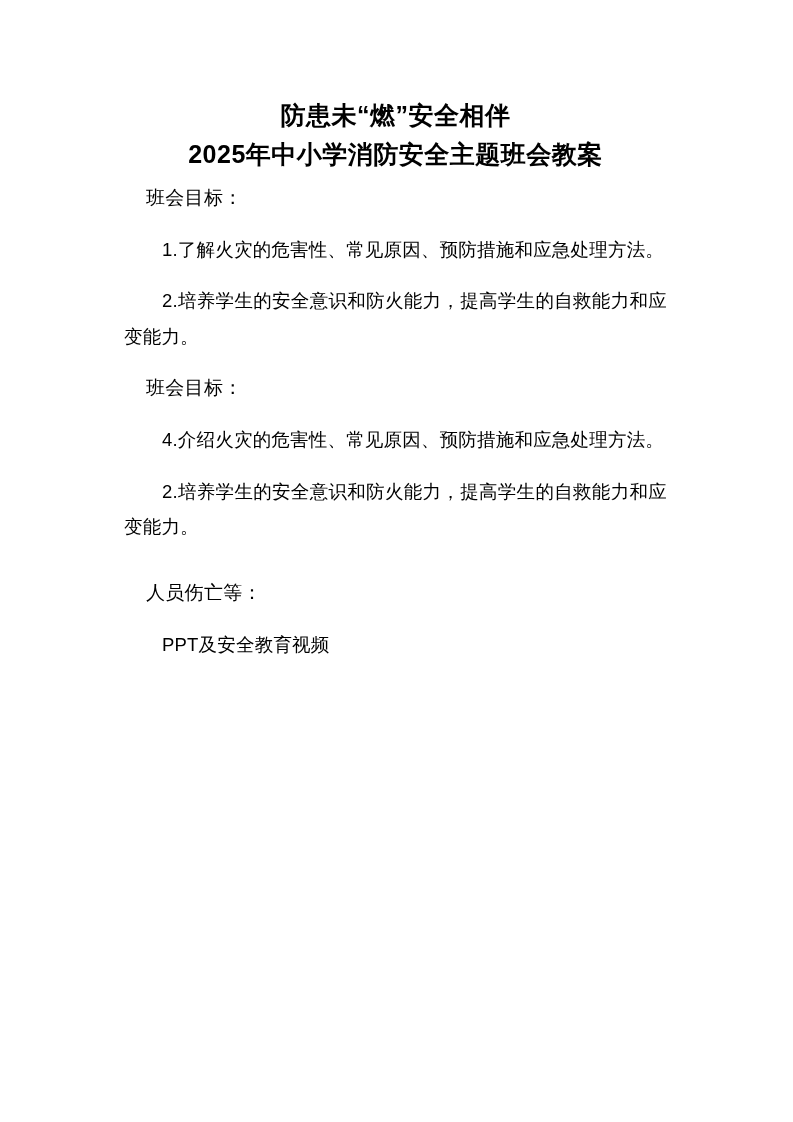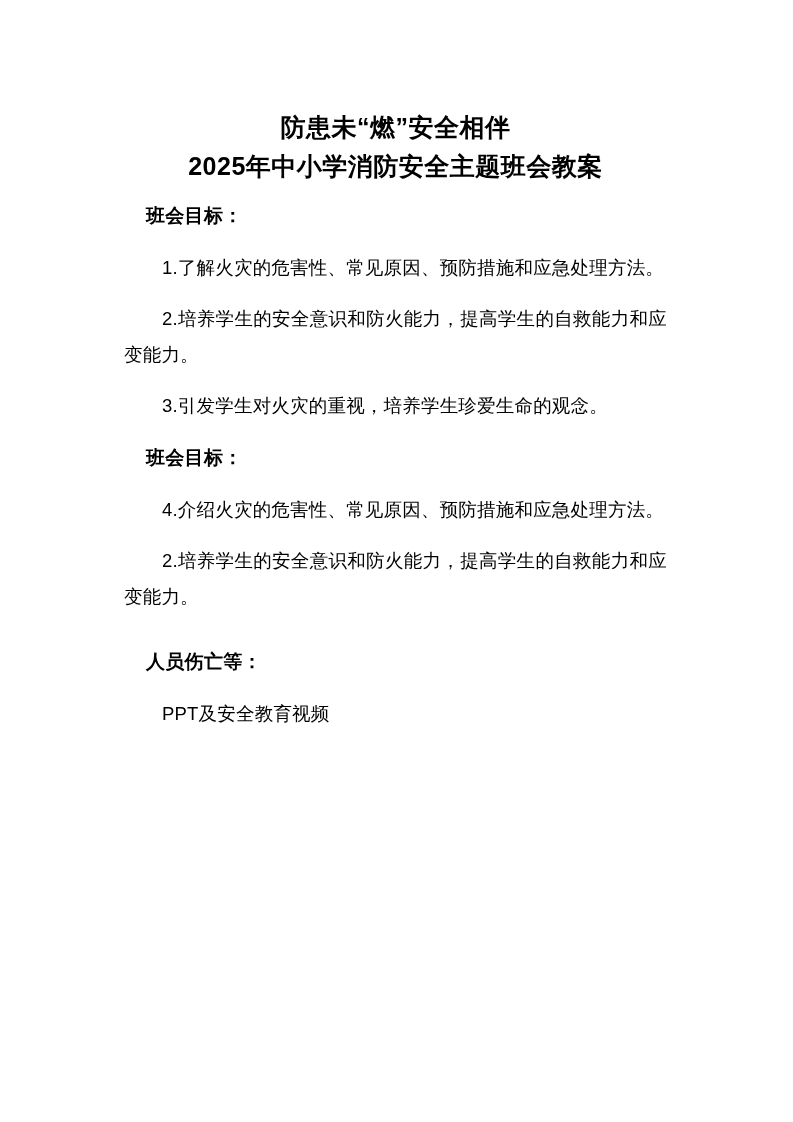--- a/index.html
+++ b/index.html
@@ -20,31 +20,31 @@
     box-sizing: border-box;
     padding: 96px 110px 60px 108px;
     position: relative;
   }
   .doc-title {
     text-align: center;
     font-size: 25px;
     font-weight: bold;
     line-height: 1.55;
     letter-spacing: 0.5px;
-    margin: 12px;
+    margin: 0;
   }
   .title-line-1 {
     display: block;
   }
   .title-line-2 {
     display: block;
   }
   .section-heading {
     font-size: 19px;
-    font-weight: bold;
+    font-weight: normal;
     line-height: 1.9;
     margin: 6px 0 0 0;
     text-indent: 38px;
     letter-spacing: 0.3px;
   }
   .para {
     font-size: 18.5px;
     line-height: 1.92;
     margin: 16px;
     text-indent: 38px;
@@ -65,21 +65,20 @@
 
   <h1 class="doc-title">
     <span class="title-line-1">防患未“燃”安全相伴</span>
     <span class="title-line-2">2025年中小学消防安全主题班会教案</span>
   </h1>
 
   <div>
     <p class="section-heading">班会目标：</p>
     <p class="para">1.了解火灾的危害性、常见原因、预防措施和应急处理方法。</p>
     <p class="para">2.培养学生的安全意识和防火能力，提高学生的自救能力和应变能力。</p>
-    <p class="para">3.引发学生对火灾的重视，培养学生珍爱生命的观念。</p>
   </div>
 
   <div>
     <p class="section-heading">班会目标：</p>
     <p class="para">4.介绍火灾的危害性、常见原因、预防措施和应急处理方法。</p>
     <p class="para">2.培养学生的安全意识和防火能力，提高学生的自救能力和应变能力。</p>
   </div>
 
   <div class="block-gap"></div>
 

